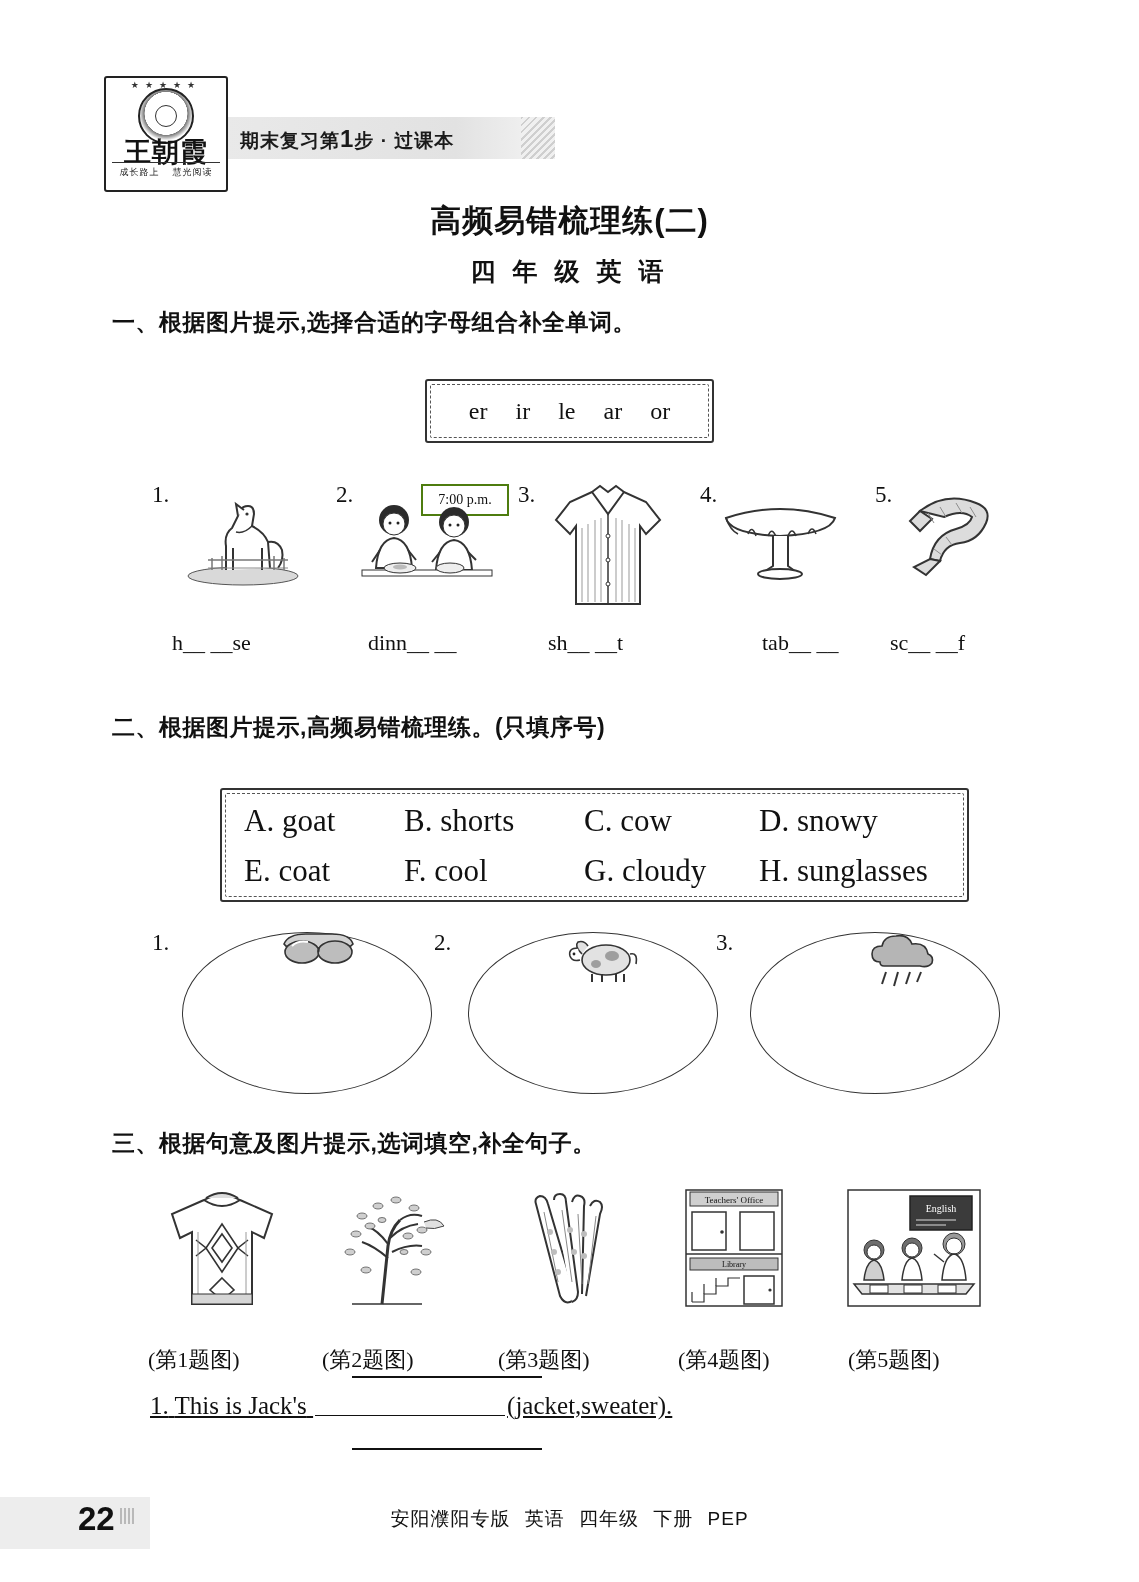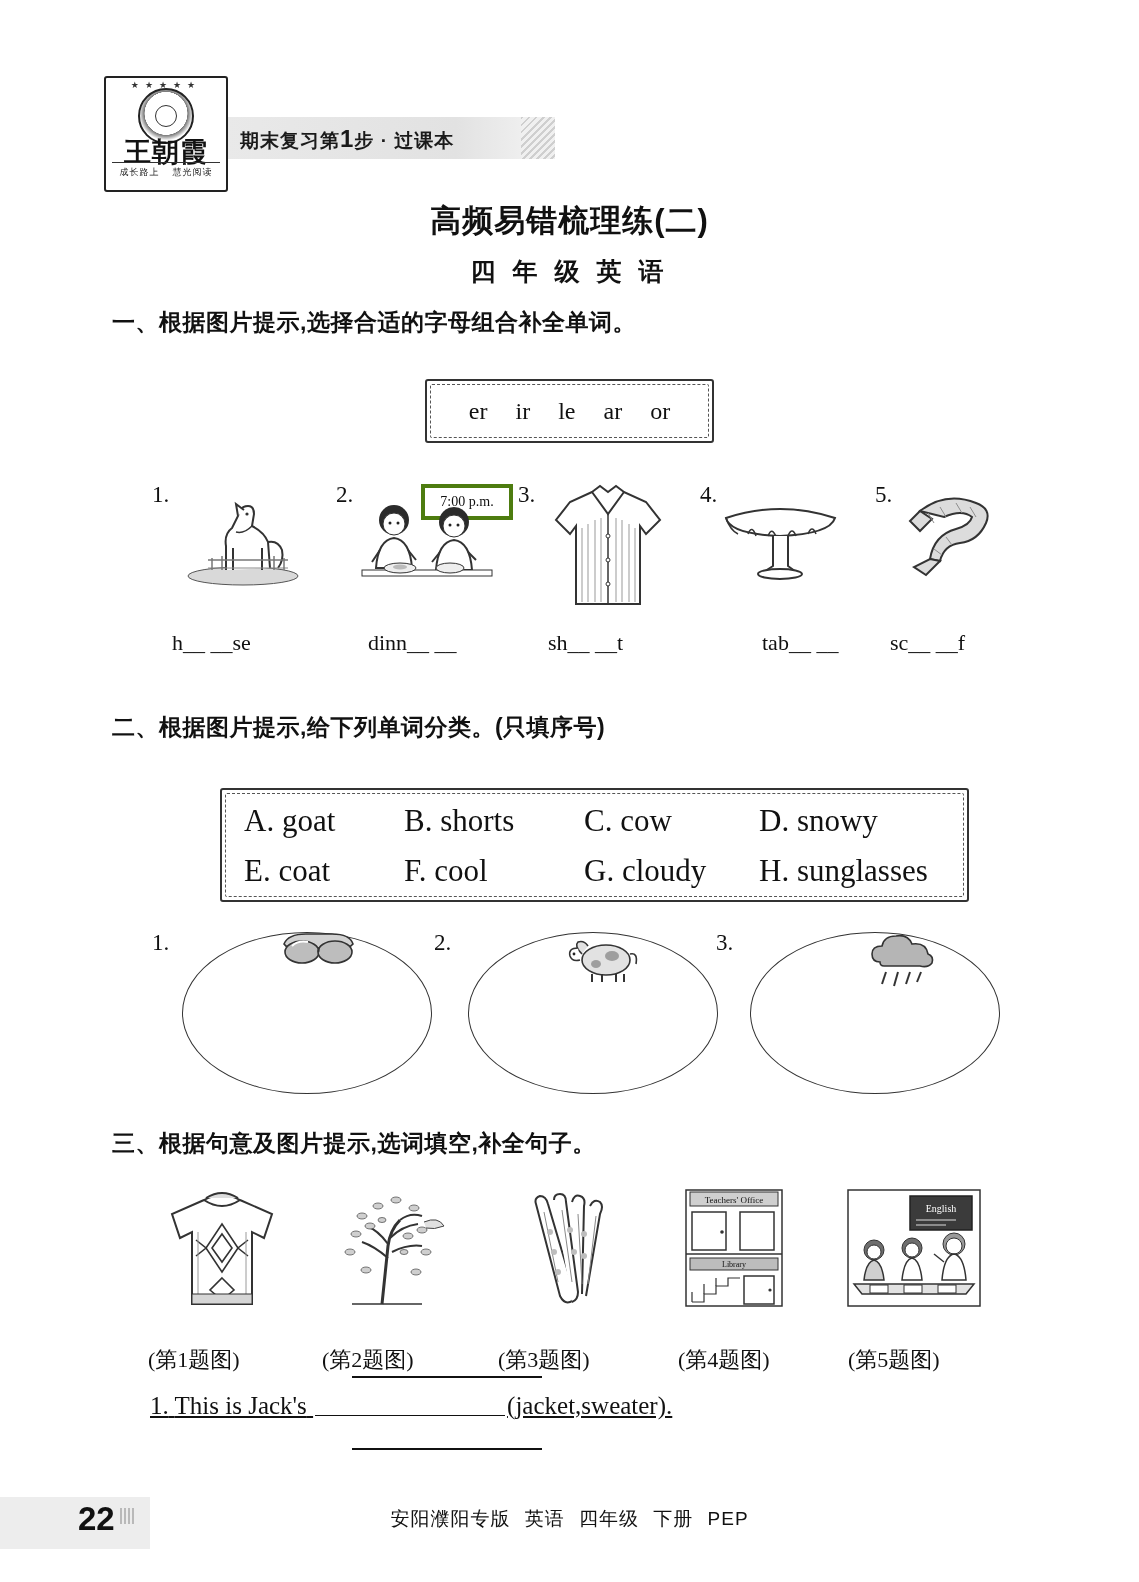--- a/index.html
+++ b/index.html
@@ -109,21 +109,21 @@
   .pic-num{
     position:absolute;
     font-size:23px;font-family:"Liberation Serif", serif;
   }
   .pic-word{
     position:absolute;
     font-size:22px;font-family:"Liberation Serif", serif;white-space:nowrap;
   }
   .clock-label{
     position:absolute;left:421px;top:484px;width:84px;height:28px;
-    border:4px solid #4d7c0f;background:#fff;
+    border:2px solid #4d7c0f;background:#fff;
     font-size:14px;display:flex;align-items:center;justify-content:center;
     font-family:"Liberation Serif", serif;
   }
   
   .ellipse{
     position:absolute;border:1.5px solid #333;border-radius:50%;
     background:#fff;
   }
   
   .card{
@@ -295,21 +295,21 @@
     </g>
   </svg>
 </div>
 
 <div class="pic-word" style="left:172px;top:630px;">h__ __se</div>
 <div class="pic-word" style="left:368px;top:630px;">dinn__ __</div>
 <div class="pic-word" style="left:548px;top:630px;">sh__ __t</div>
 <div class="pic-word" style="left:718px;top:630px;margin-left:44px;">tab__ __</div>
 <div class="pic-word" style="left:890px;top:630px;">sc__ __f</div>
 
-<div class="sec-head" id="sec2-head">二、根据图片提示,给下列单词分类。(只填序号)</div>
+<div class="sec-head" id="sec2-head">二、根据图片提示,高频易错梳理练。(只填序号)</div>
 
 <div class="wavybox" id="choice-box">
   <div class="grid">
     <span>A. goat</span>
     <span>B. shorts</span>
     <span>C. cow</span>
     <span>D. snowy</span>
     <span>E. coat</span>
     <span>F. cool</span>
     <span>G. cloudy</span>

